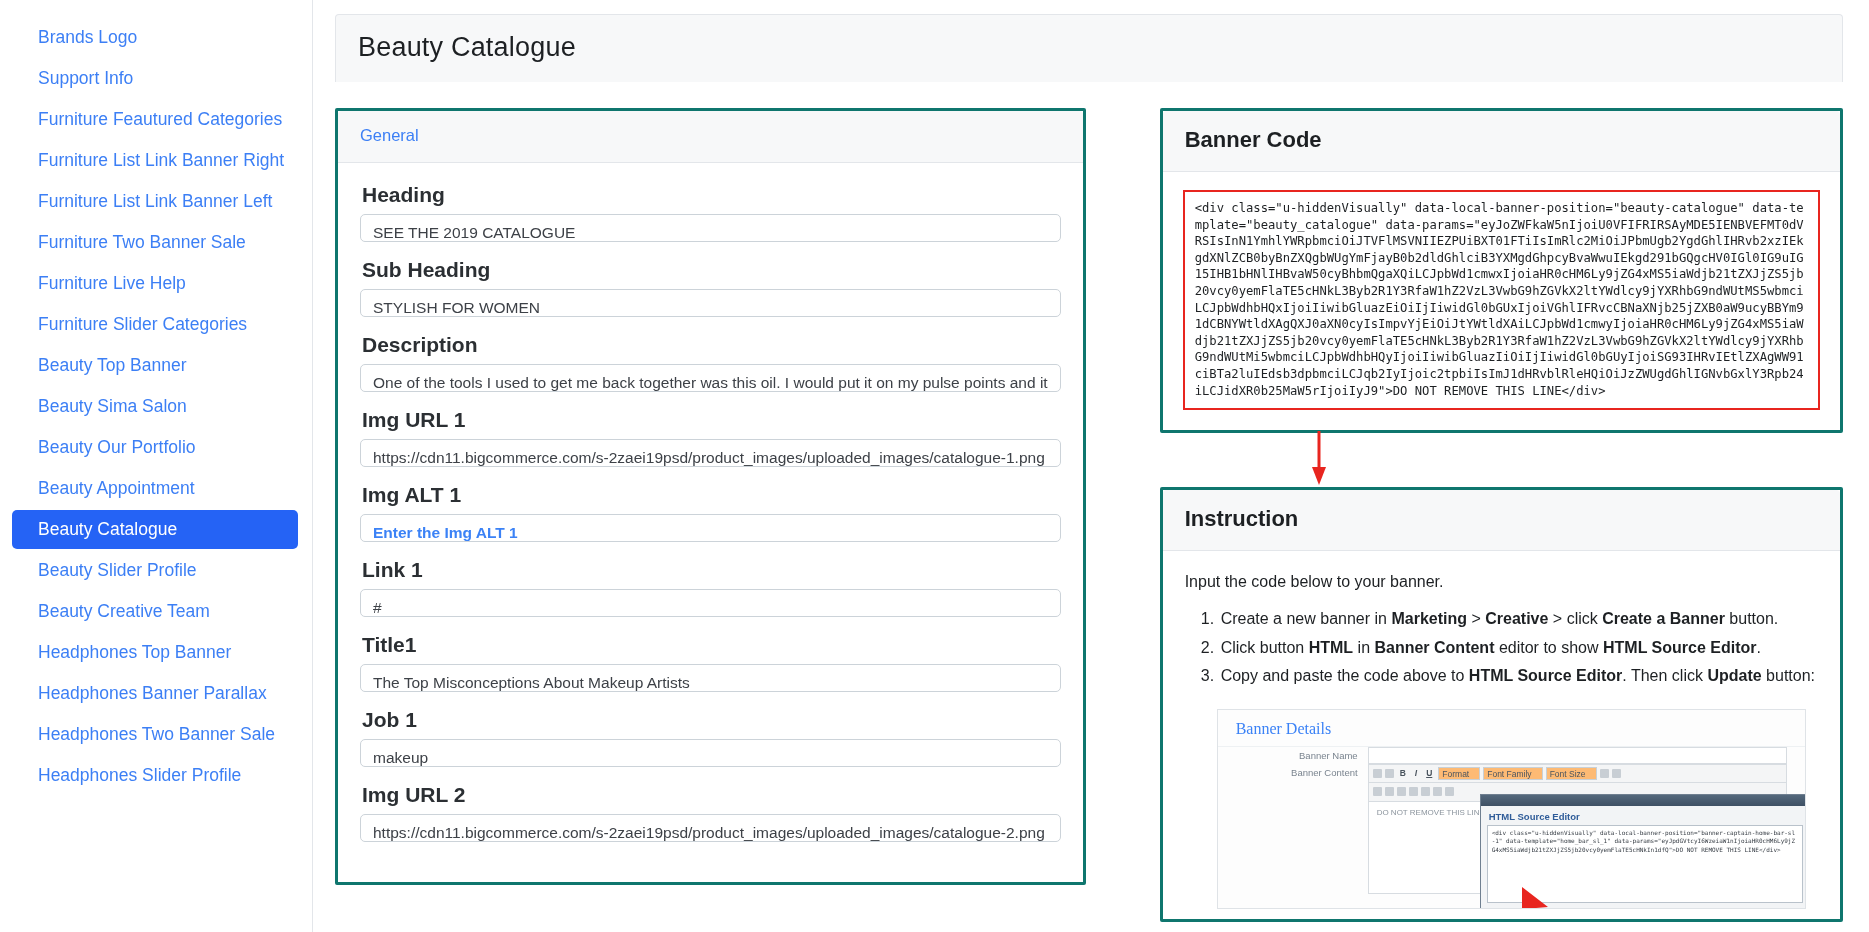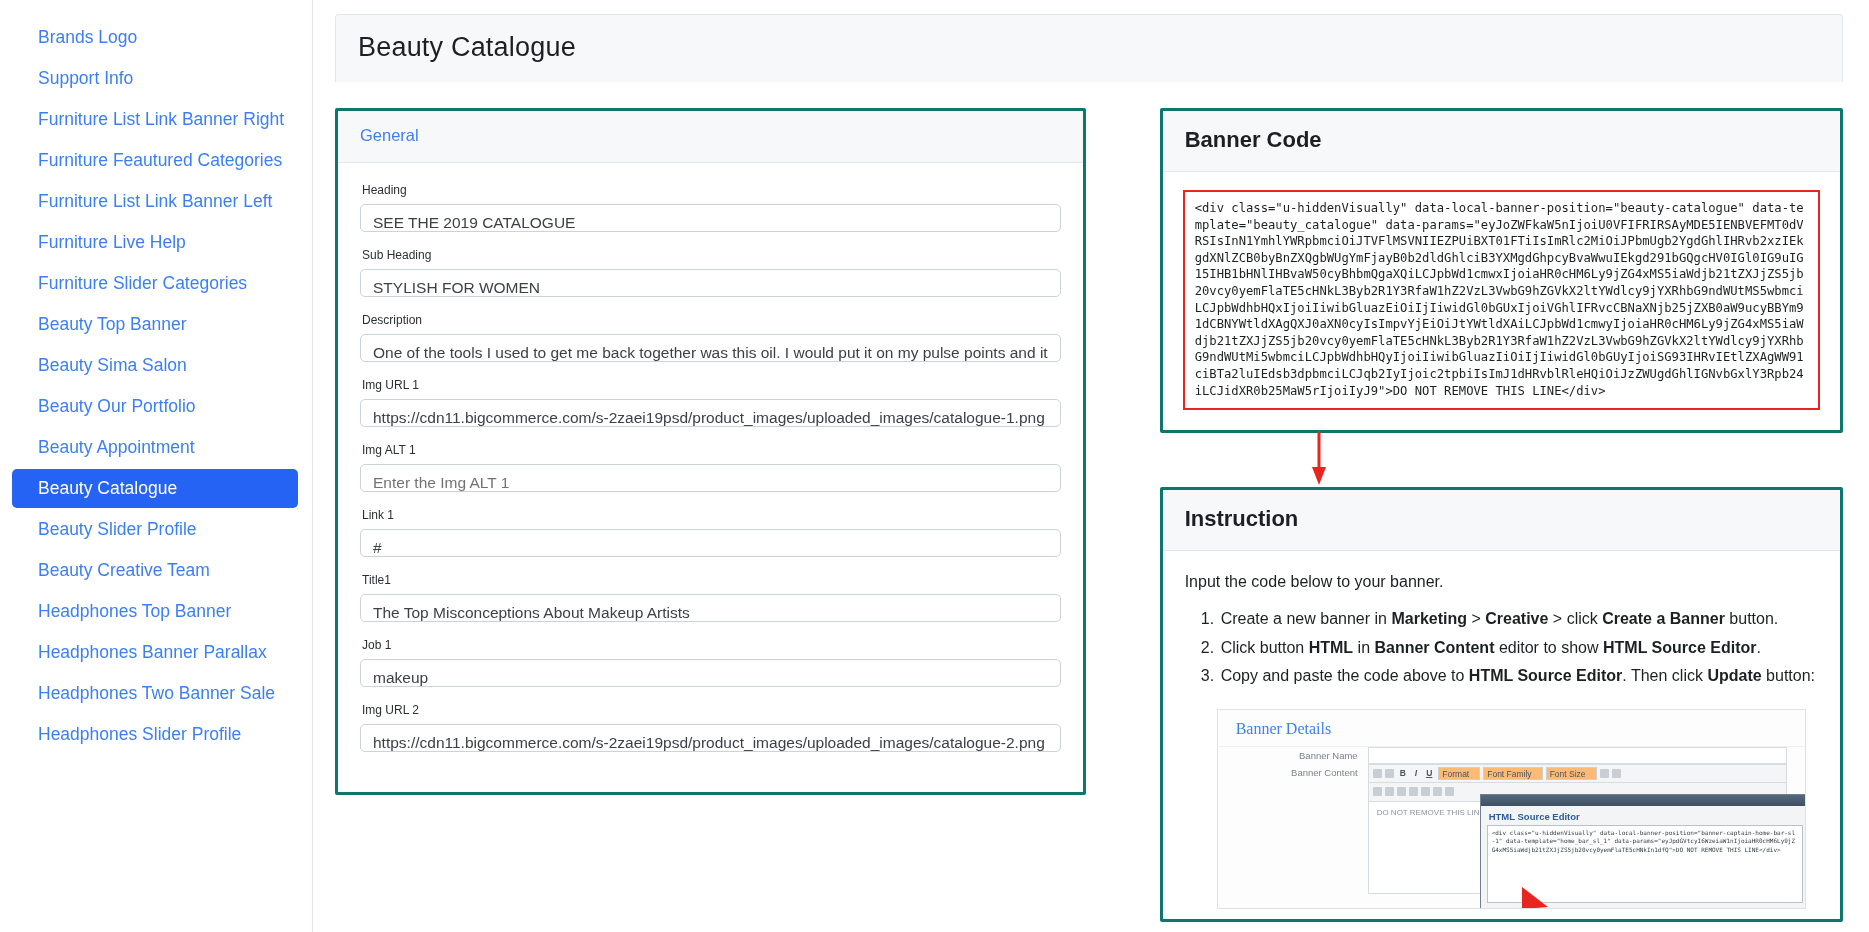--- a/index.html
+++ b/index.html
@@ -99,41 +99,42 @@
     color: #3c7ff5;
     font-size: 16.5px;
     text-decoration: none;
     cursor: pointer;
   }
 
   
   .field { margin-bottom: 16px; }
   .field-label {
     display: block;
-    font-size: 12px;
+    font-size: 21px;
     color: #2b2f33;
     margin: 0 0 7px 2px;
+    font-weight: bold;
   }
   .field-input {
     width: 100%;
     height: 28px;
     border: 1px solid #ccd3d9;
     border-radius: 5px;
     padding: 0 12px;
     font-family: "Liberation Sans", sans-serif;
     font-size: 15.5px;
     color: #3d4147;
     background: #ffffff;
     outline: none;
     white-space: nowrap;
     overflow: hidden;
     text-overflow: clip;
     line-height: 36px;
   }
-  .field-input.placeholder { color: #737373; }
+  .field-input.placeholder { color: #3b82f6; font-weight: bold; }
 
   
   .code-box {
     border: 2px solid #e8251f;
     padding: 8px 10px 9px 10px;
     font-family: "DejaVu Sans Mono", "Liberation Mono", monospace;
     font-size: 12.2px;
     line-height: 16.6px;
     color: #1d2023;
     word-break: break-all;
@@ -213,23 +214,24 @@
   .cursor-arrow { position: absolute; left: 300px; top: 175px; }
 </style>
 </head>
 <body>
 
 <div class="app">
 
   <nav class="sidebar" id="sidebar">
       <a class="nav-item" href="#">Brands Logo</a>
       <a class="nav-item" href="#">Support Info</a>
+      <a class="nav-item" href="#">Furniture Feautured Categories</a>
       <a class="nav-item" href="#">Furniture List Link Banner Right</a>
-      <a class="nav-item" href="#">Furniture Feautured Categories</a>
       <a class="nav-item" href="#">Furniture List Link Banner Left</a>
+      <a class="nav-item" href="#">Furniture Two Banner Sale</a>
       <a class="nav-item" href="#">Furniture Live Help</a>
       <a class="nav-item" href="#">Furniture Slider Categories</a>
       <a class="nav-item" href="#">Beauty Top Banner</a>
       <a class="nav-item" href="#">Beauty Sima Salon</a>
       <a class="nav-item" href="#">Beauty Our Portfolio</a>
       <a class="nav-item" href="#">Beauty Appointment</a>
       <a class="nav-item active" href="#">Beauty Catalogue</a>
       <a class="nav-item" href="#">Beauty Slider Profile</a>
       <a class="nav-item" href="#">Beauty Creative Team</a>
       <a class="nav-item" href="#">Headphones Top Banner</a>

